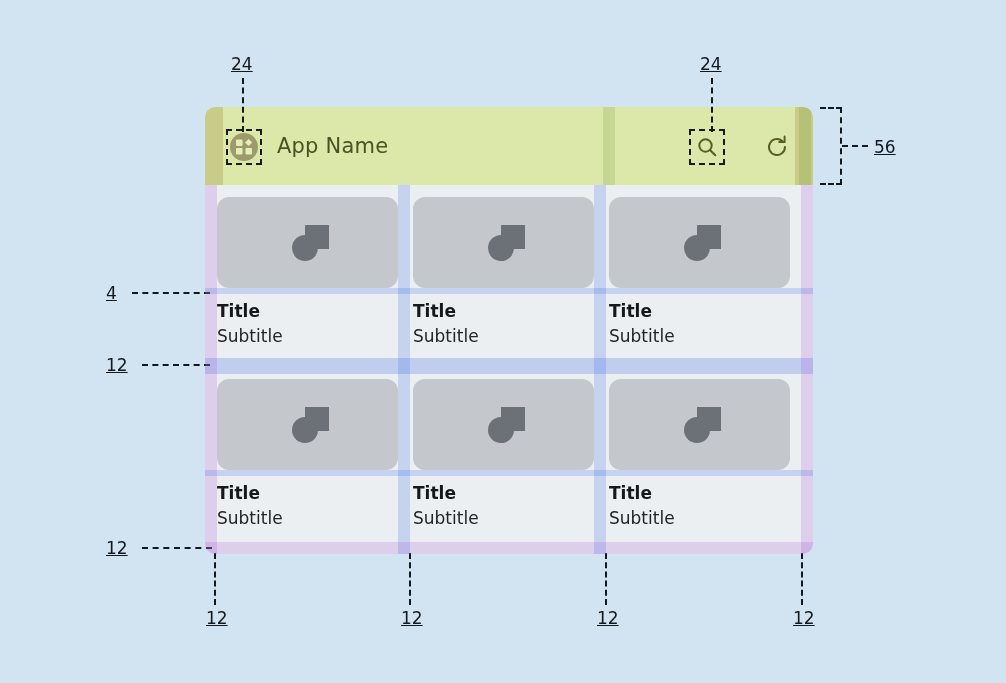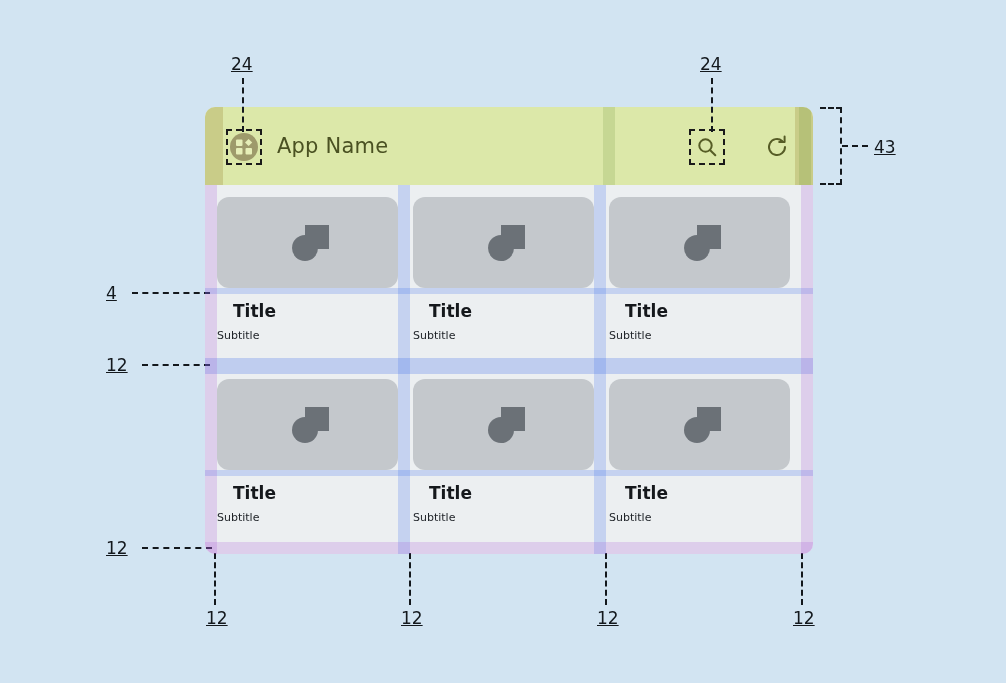--- a/index.html
+++ b/index.html
@@ -196,24 +196,23 @@
     align-items: center;
     justify-content: center;
   }
 
   .card-title {
     font-size: 17px;
     font-weight: bold;
     color: #15181c;
     margin-top: 13px;
     line-height: 20px;
-    padding-left: 16px;
   }
   .card-subtitle {
-    font-size: 11px;
+    font-size: 17px;
     color: #21252a;
     margin-top: 6px;
     line-height: 18px;
   }
 
   
   .ann-label {
     position: absolute;
     font-size: 17px;
     color: #13181d;
@@ -393,21 +392,21 @@
 </div>
 
 <div class="ann-label" style="left:231px; top:54px;">24</div>
 <div class="dash-v" style="left:242px; top:78px; height:54px;"></div>
 
 <div class="ann-label" style="left:700px; top:54px;">24</div>
 <div class="dash-v" style="left:711px; top:78px; height:54px;"></div>
 
 <div id="bracket-56"></div>
 <div class="dash-h" style="left:842px; top:145px; width:26px;"></div>
-<div class="ann-label" style="left:874px; top:137px;">43</div>
+<div class="ann-label" style="left:874px; top:137px;">56</div>
 
 <div class="ann-label" style="left:106px; top:283px;">4</div>
 <div class="dash-h" style="left:132px; top:292px; width:78px;"></div>
 
 <div class="ann-label" style="left:106px; top:355px;">12</div>
 <div class="dash-h" style="left:142px; top:364px; width:68px;"></div>
 
 <div class="ann-label" style="left:106px; top:538px;">12</div>
 <div class="dash-h" style="left:142px; top:547px; width:70px;"></div>
 

